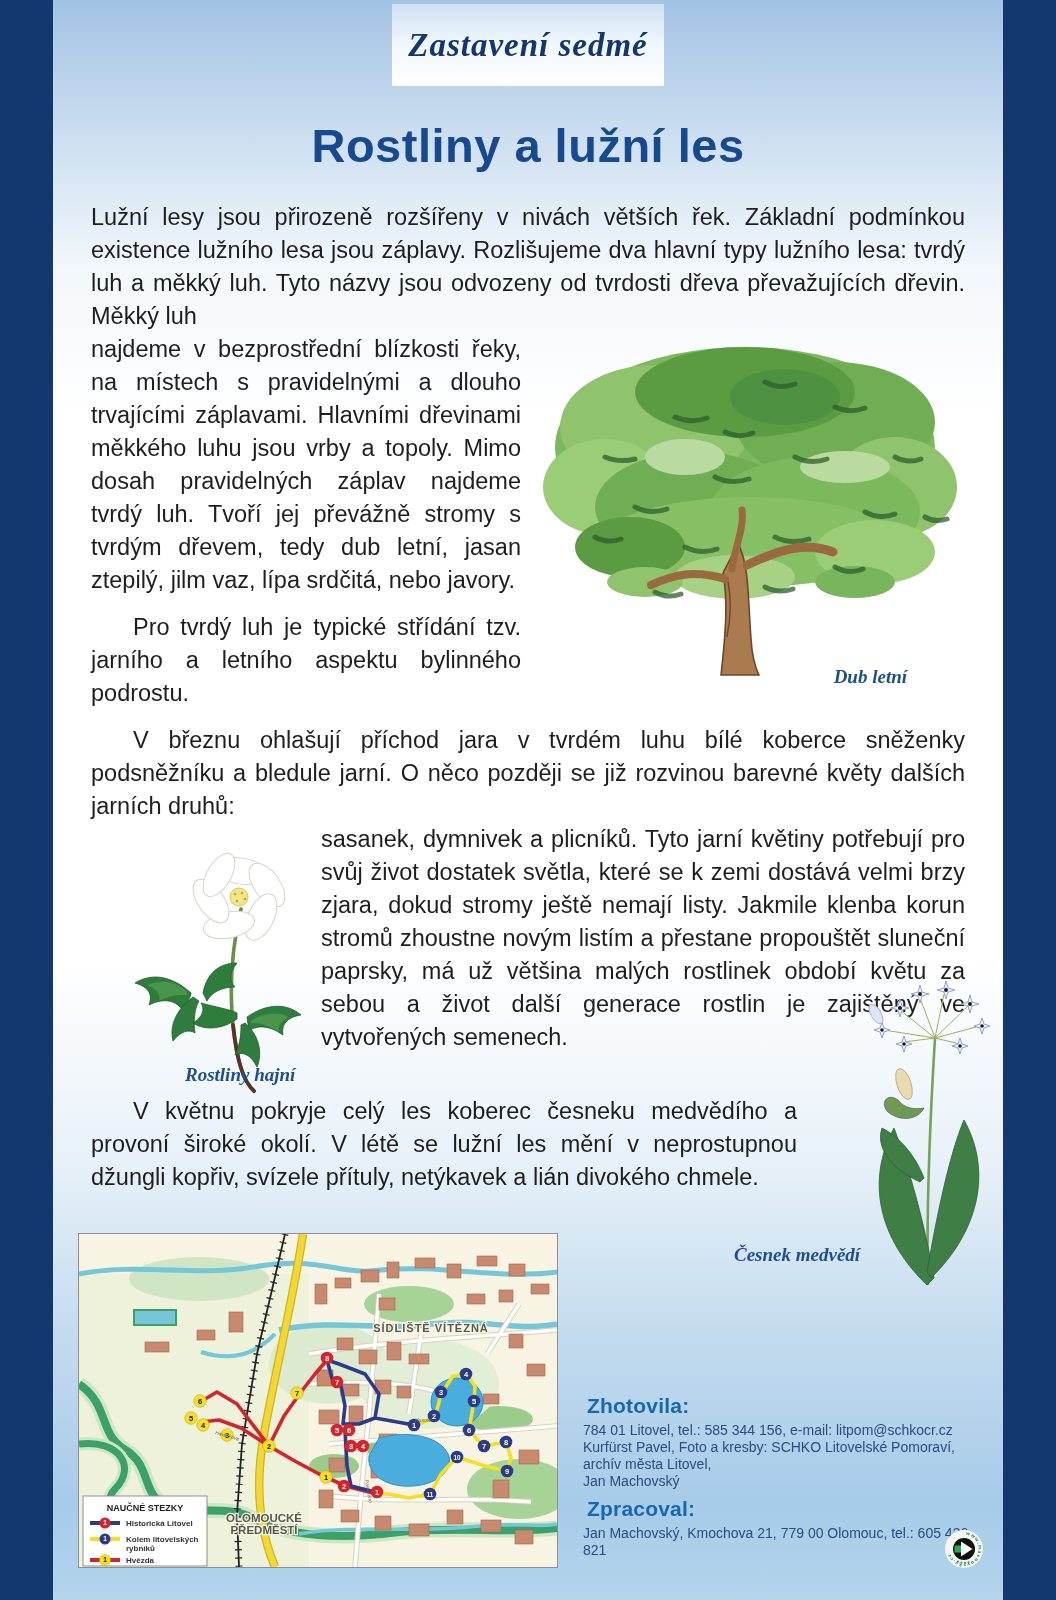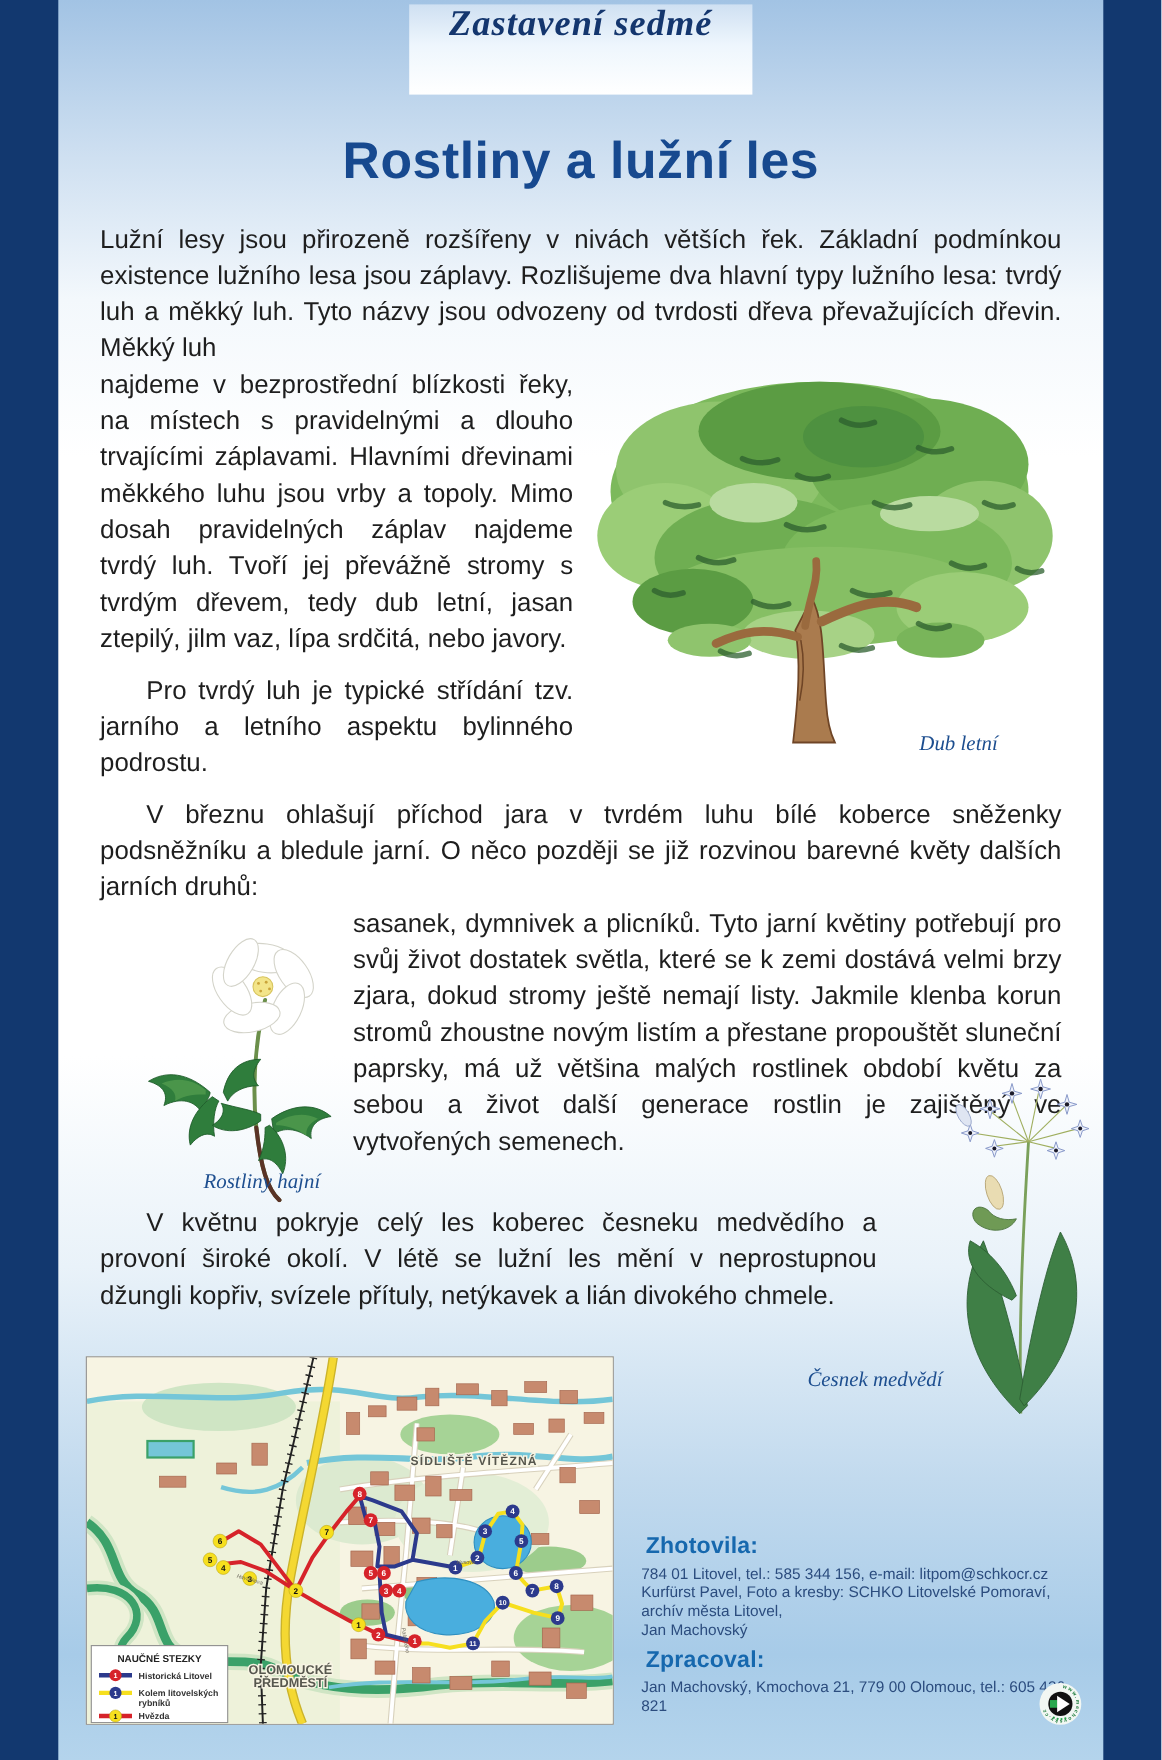--- a/index.html
+++ b/index.html
@@ -1,39 +1,39 @@
 <!DOCTYPE html>
 <html><head>
 <meta charset="utf-8">
 <style>
   html,body{margin:0;padding:0;background:#fff;}
   .page{position:relative;width:1056px;height:1600px;overflow:hidden;
     font-family:"Liberation Sans",sans-serif;
     background:linear-gradient(180deg,#a2c3e4 0%,#cfe0f1 9%,#f3f8fc 17%,#ffffff 26%,#ffffff 60%,#e9f2f9 72%,#c2daee 84%,#a7cbe8 94%,#b4d4ec 100%);}
   .side-bar{position:absolute;top:0;bottom:0;width:53px;background:#12386f;z-index:6;}
   .side-bar.left{left:0}.side-bar.right{right:0}
-  .kicker-box{position:relative;width:312px;height:82px;margin:4px auto 0;
+  .kicker-box{position:relative;width:272px;height:82px;margin:4px auto 0;
     background:linear-gradient(180deg,#cfe0f2 0%,#eef6fd 45%,#ffffff 100%);
-    display:flex;align-items:flex-start;justify-content:center;}
+    display:flex;align-items:center;justify-content:center;}
   .kicker{font-family:"Liberation Serif",serif;font-style:italic;font-weight:700;
     font-size:33px;color:#14366e;letter-spacing:1px;}
   h1.title{margin:32px 0 0;text-align:center;font-size:47px;font-weight:700;
     color:#17498f;letter-spacing:0.5px;}
   .content{position:relative;padding:0 66px;z-index:2;}
   .bt{margin:28px 25px 0;color:#1e1e1e;font-size:23.5px;line-height:33px;text-align:justify;}
   .bt p{margin:0;}
   .ind{text-indent:42px;}
   .mt{margin-top:14px !important;}
   .clear-r{clear:right;}
   .clear-l{clear:left;}
   .fig-tree{float:right;width:430px;height:372px;margin:4px 0 6px 14px;position:relative;}
   .fig-sasanka{float:left;width:216px;height:268px;margin:2px 14px 2px 0;position:relative;}
   .spacer-cesnek{float:right;width:158px;height:165px;margin-left:10px;}
   .fig-cesnek{position:absolute;left:728px;top:980px;width:320px;height:310px;z-index:3;}
-  .caption{font-family:"Liberation Serif",serif;font-style:italic;font-weight:400;
+  .caption{font-family:"Liberation Serif",serif;font-style:italic;font-weight:700;
     font-size:19px;color:#1d4e8f;margin-top:35px;}
   .cap-tree{position:absolute;right:58px;bottom:16px;}
   .cap-sasanka{position:absolute;left:94px;bottom:2px;}
   .cap-cesnek{position:absolute;left:6px;bottom:24px;}
   .map-wrap{position:absolute;left:78px;top:1233px;width:478px;height:333px;
     border:1px solid #8f8f8f;background:#f7f4e3;z-index:4;}
   .credits{position:absolute;left:583px;top:1390px;width:405px;z-index:4;}
   .credits h3{margin:4px;font-size:21px;font-weight:700;color:#1668ae;letter-spacing:0.2px;}
   .credits .cl{font-size:14px;line-height:17px;color:#2b4c7e;}
   .credits .grp2{margin-top:7px;}

